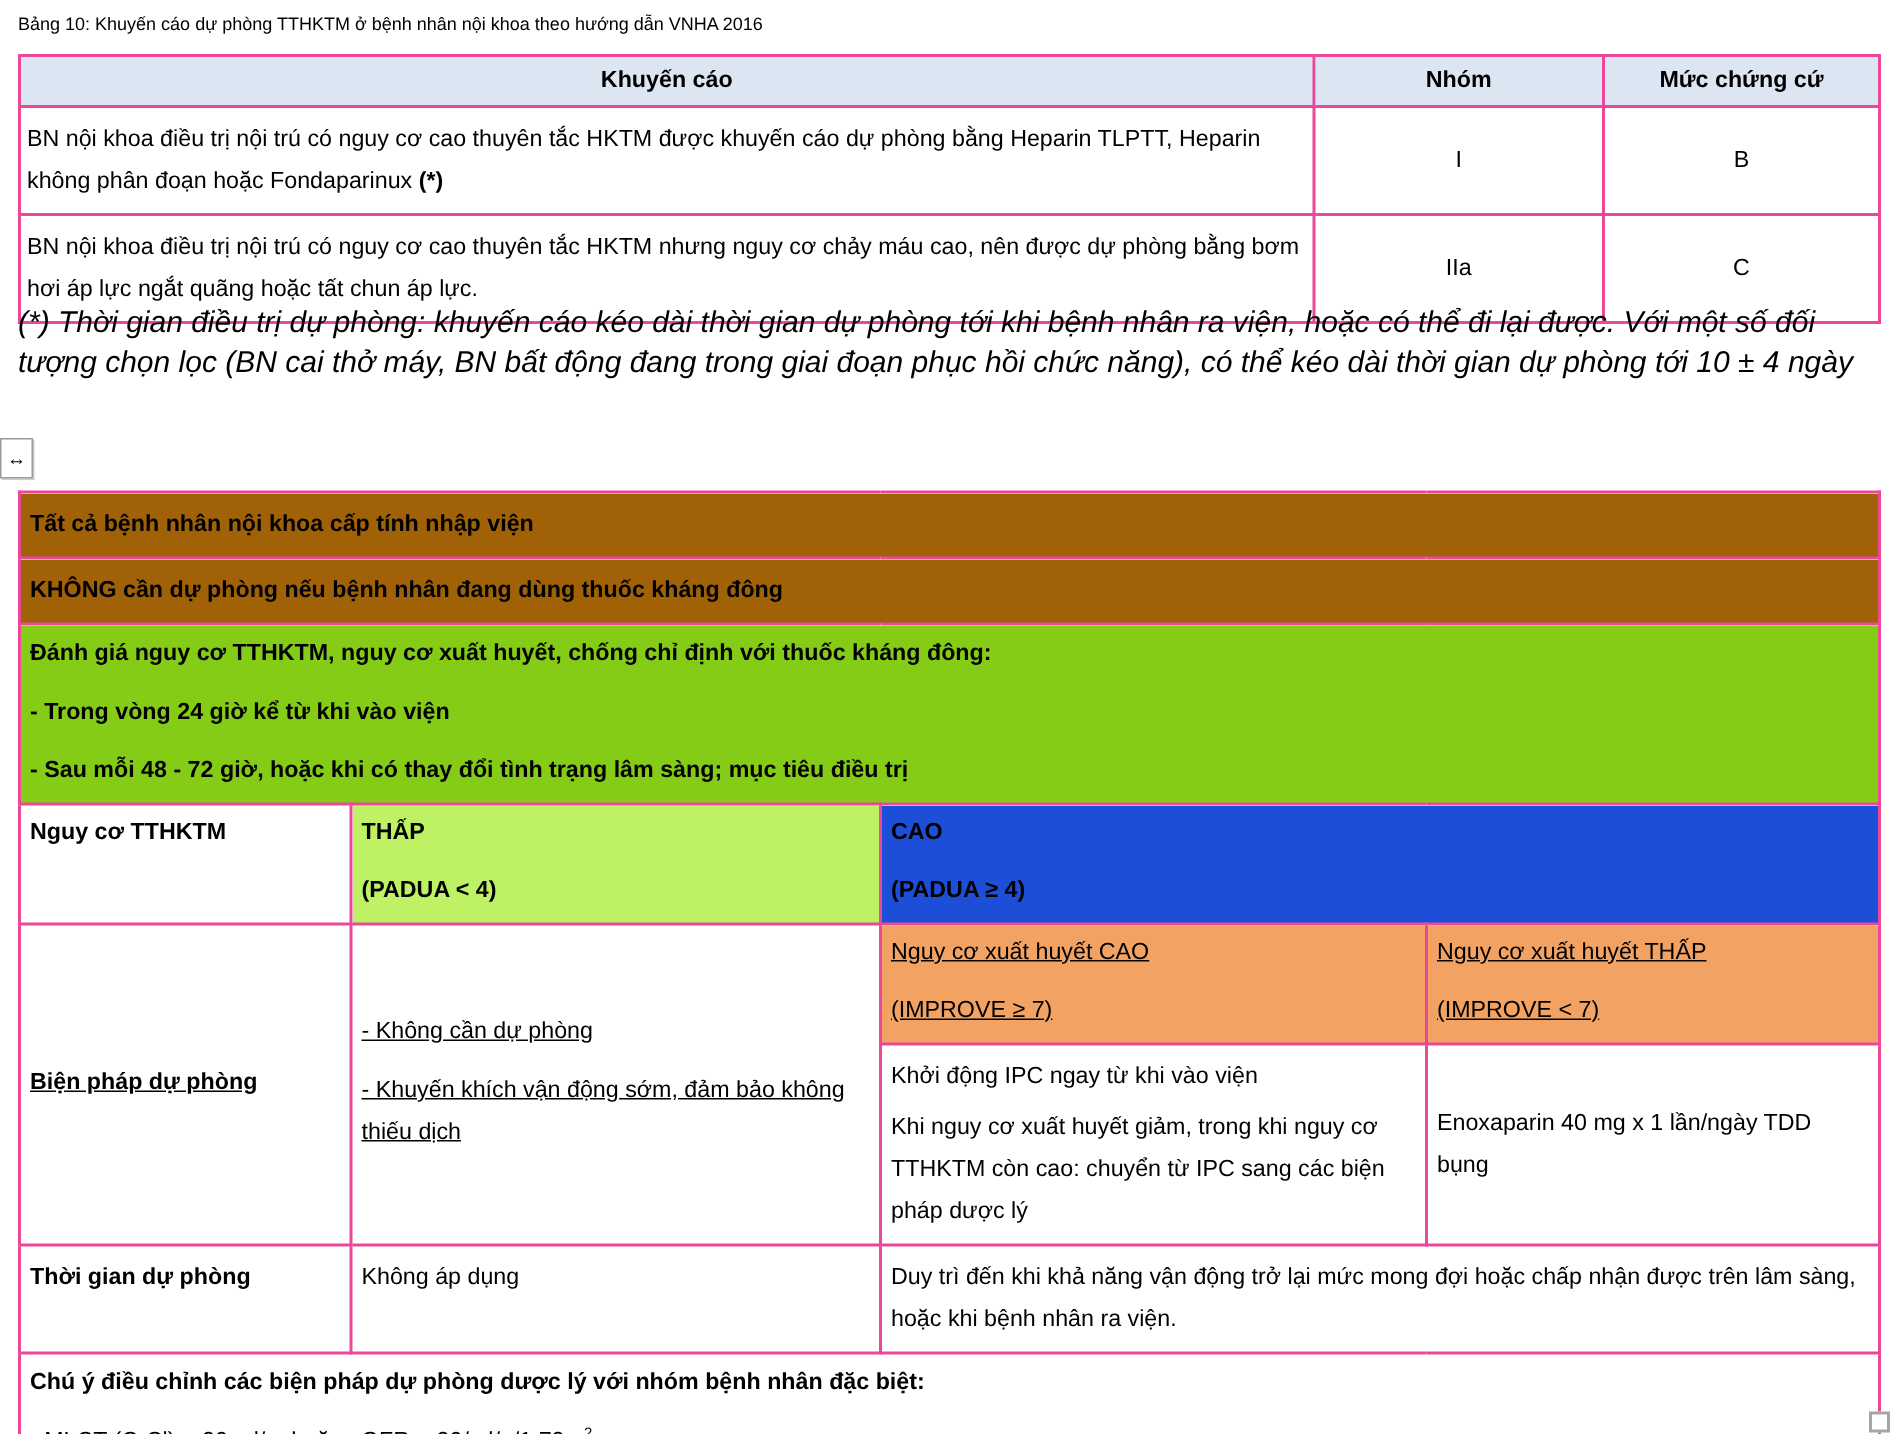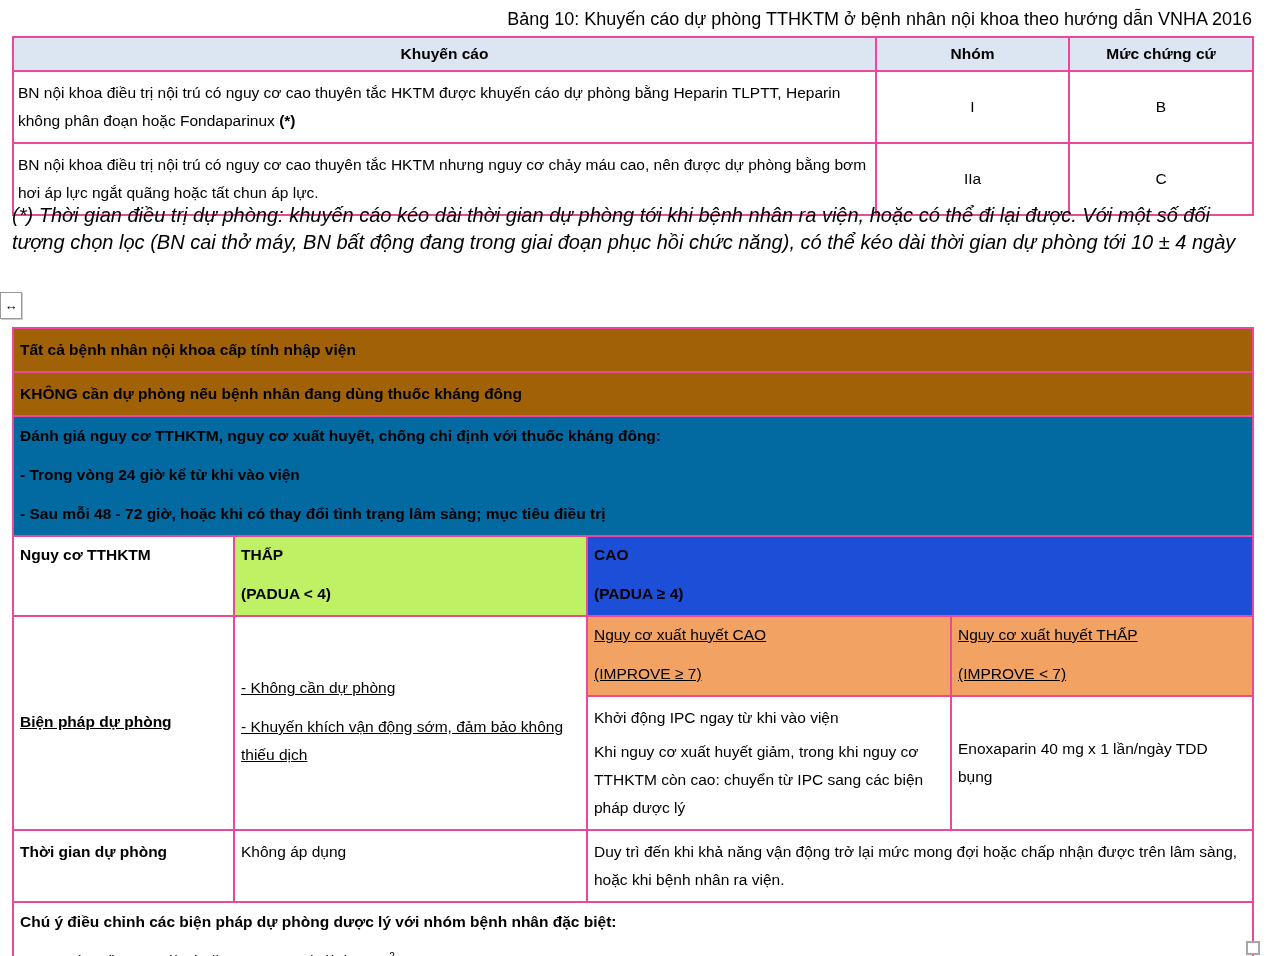--- a/index.html
+++ b/index.html
@@ -10,22 +10,22 @@
     height: 956px;
     background: #ffffff;
     font-family: "Liberation Sans", sans-serif;
     color: #000000;
     overflow: hidden;
   }
   .doc-title {
     position: absolute;
     left: 12px;
     width: 1240px;
-    text-align: right;
-    font-size: 18px;
+    text-align: left;
+    font-size: 12px;
     font-weight: 400;
   }
   #t10-title { top: 9px; }
   #t11-title { top: 301px; }
 
   table.doc-table {
     position: absolute;
     left: 12px;
     border-collapse: collapse;
     table-layout: fixed;
@@ -60,21 +60,21 @@
     width: 1248px;
     font-style: italic;
     font-size: 20px;
     line-height: 27px;
   }
 
   #t11 td { vertical-align: top; line-height: 28px; }
   #t11 .b { font-weight: 700; }
   .bg-light { background: #a16207; }
   .bg-thap  { background: #bef264; }
-  .bg-mid   { background: #0369a1; }
+  .bg-mid   { background: #84cc16; }
   .bg-cao   { background: #1d4ed8; }
   .bg-dark  { background: #f2a263; }
   #t11 .para { display: block; }
   #t11 .para + .para { margin-top: 11px; }
   #t11 .para-tight + .para-tight { margin-top: 6px; }
   #t11 tr.rowA td { height: 37px; }
   #t11 tr.rowB td { height: 33px; }
   #t11 tr.rowC td { height: 105px; padding-top: 5px; }
   #t11 tr.rowD td { height: 70px; padding-top: 4px; }
   #t11 tr.rowE1 td { height: 74px; padding-top: 4px; text-decoration: underline; }

